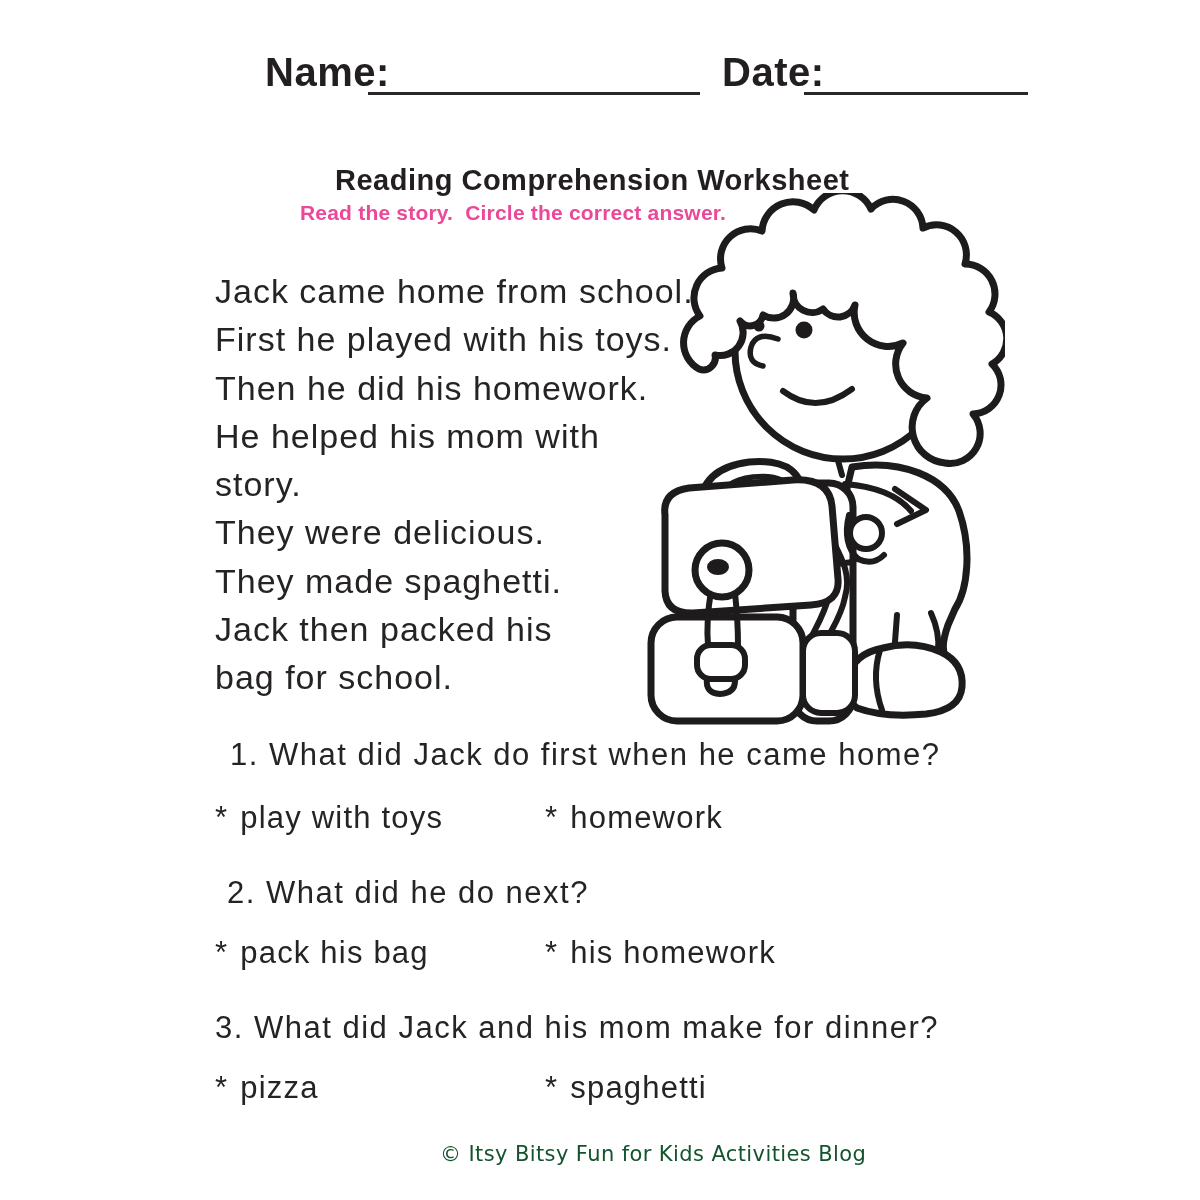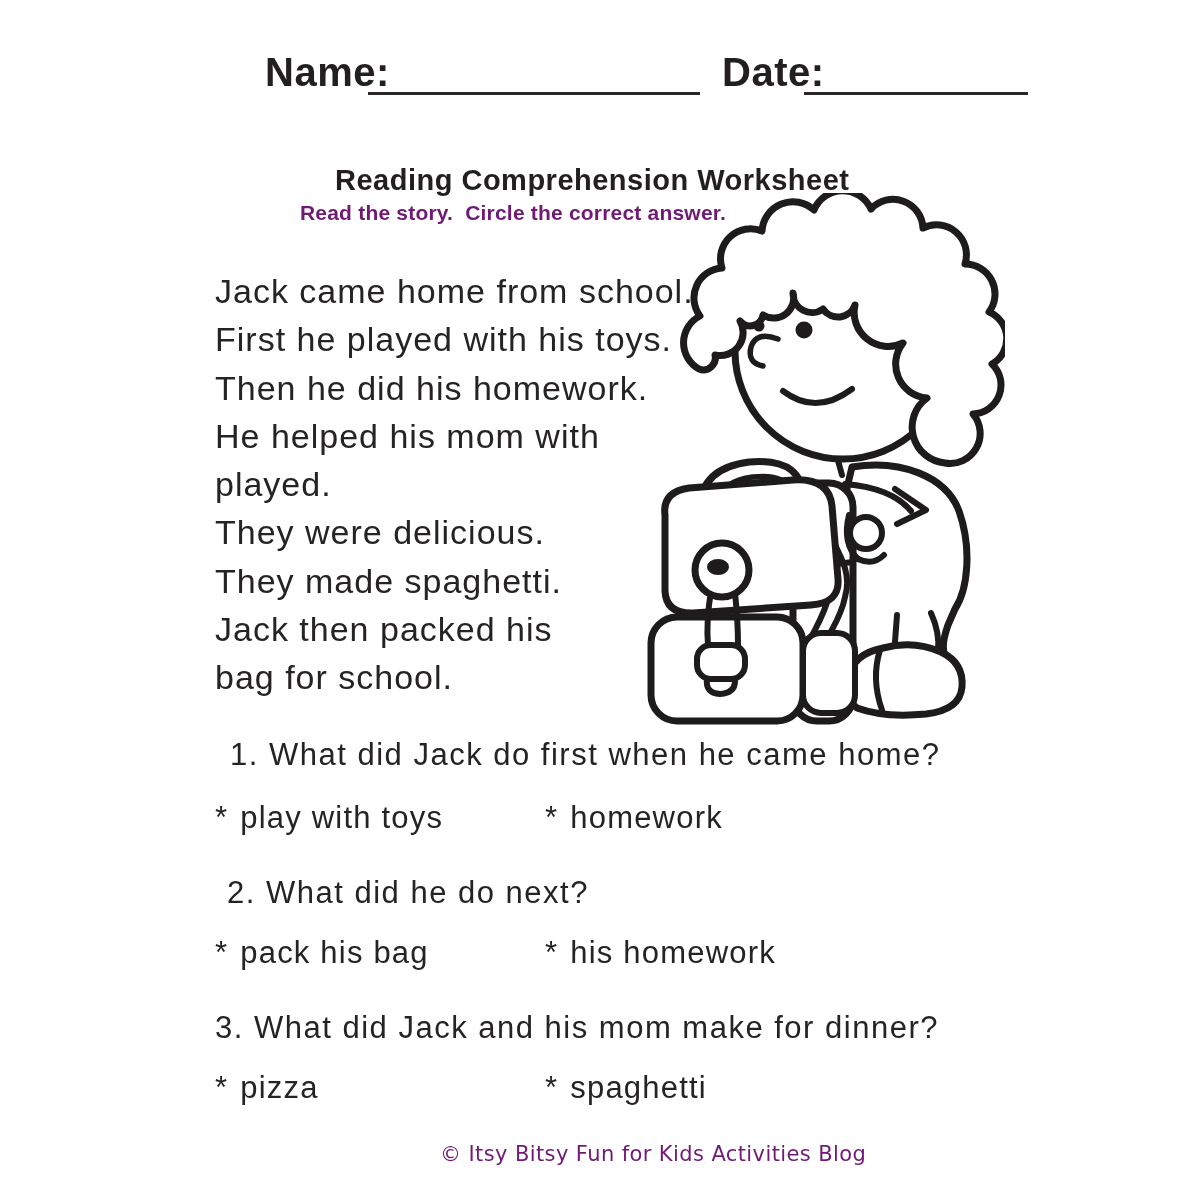--- a/index.html
+++ b/index.html
@@ -6,31 +6,31 @@
   .page{
     position:relative;width:1164px;height:1200px;background:#fff;overflow:hidden;
     font-family:"Liberation Sans",sans-serif;color:#272525;
   }
   .abs{position:absolute;}
   
   .hdr-label{font-size:40px;font-weight:600;letter-spacing:.5px;color:#231f20;}
   .blank-line{border-bottom:3px solid #2a2727;height:88px;}
   
   .ws-title{font-size:29px;font-weight:600;letter-spacing:.5px;color:#231f20;}
-  .ws-instr{font-size:21px;font-weight:600;letter-spacing:.2px;white-space:pre;color:#701a75;}
+  .ws-instr{font-size:21px;font-weight:600;letter-spacing:.2px;white-space:pre;color:#ec4899;}
   
   .story{font-size:34px;line-height:48.3px;letter-spacing:1px;color:#262324;}
   
   .q-text{font-size:31px;letter-spacing:1.5px;color:#262324;}
   .opt-row{display:flex;align-items:baseline;}
   .opt{font-size:31px;letter-spacing:1.2px;color:#262324;display:flex;align-items:baseline;}
   .opt-first{width:330px;}
   .opt .marker{margin-right:12px;}
   
-  .footer{font-family:"DejaVu Sans",sans-serif;font-size:21px;letter-spacing:.4px;color:#701a75;}
+  .footer{font-family:"DejaVu Sans",sans-serif;font-size:21px;letter-spacing:.4px;color:#14532d;}
   svg .ln{stroke:#1d1b1b;stroke-linecap:round;stroke-linejoin:round;fill:none;}
   svg .fw{fill:#ffffff;}
   svg .fd{fill:#1d1b1b;stroke:none;}
 </style>
 </head>
 <body>
 
 <div class="page">
 
   <div class="abs hdr-label" style="left:265px;top:50px;">Name:</div>
@@ -39,21 +39,21 @@
   <div class="abs blank-line" style="left:804px;top:4px;width:224px;"></div>
 
   <div class="abs ws-title" style="left:335px;top:164px;">Reading Comprehension Worksheet</div>
   <div class="abs ws-instr" style="left:300px;top:201px;">Read the story.  Circle the correct answer.</div>
 
   <div class="abs story" style="left:215px;top:267px;width:520px;">
     <div>Jack came home from school.</div>
     <div>First he played with his toys.</div>
     <div>Then he did his homework.</div>
     <div>He helped his mom with</div>
-    <div>played.</div>
+    <div>story.</div>
     <div>They were delicious.</div>
     <div>They made spaghetti.</div>
     <div>Jack then packed his</div>
     <div>bag for school.</div>
   </div>
 
   <div class="abs" style="left:645px;top:193px;width:360px;height:548px;">
     <svg width="360" height="548" viewBox="0 0 360 548">
 
       <path class="ln fw" stroke-width="7" d="M 207 274 C 255 266 301 283 314 318 C 327 355 323 396 310 416 L 303 432 C 298 446 297 456 300 463 L 244 470 L 210 470 L 204 430 L 202 295 Z"></path>

